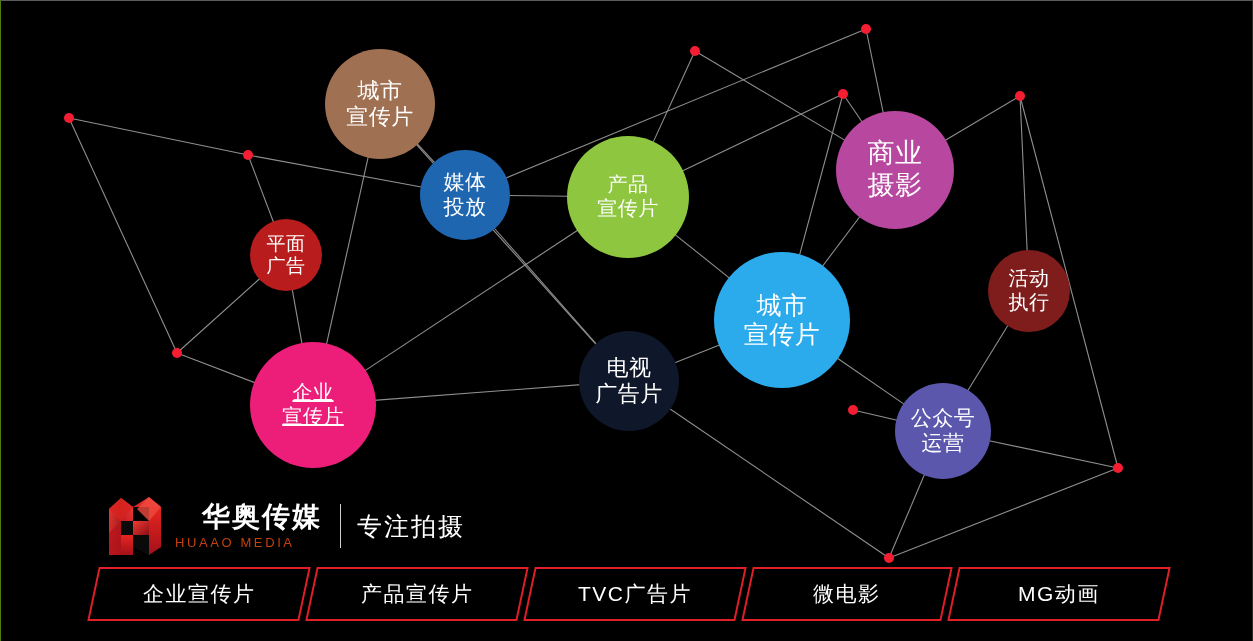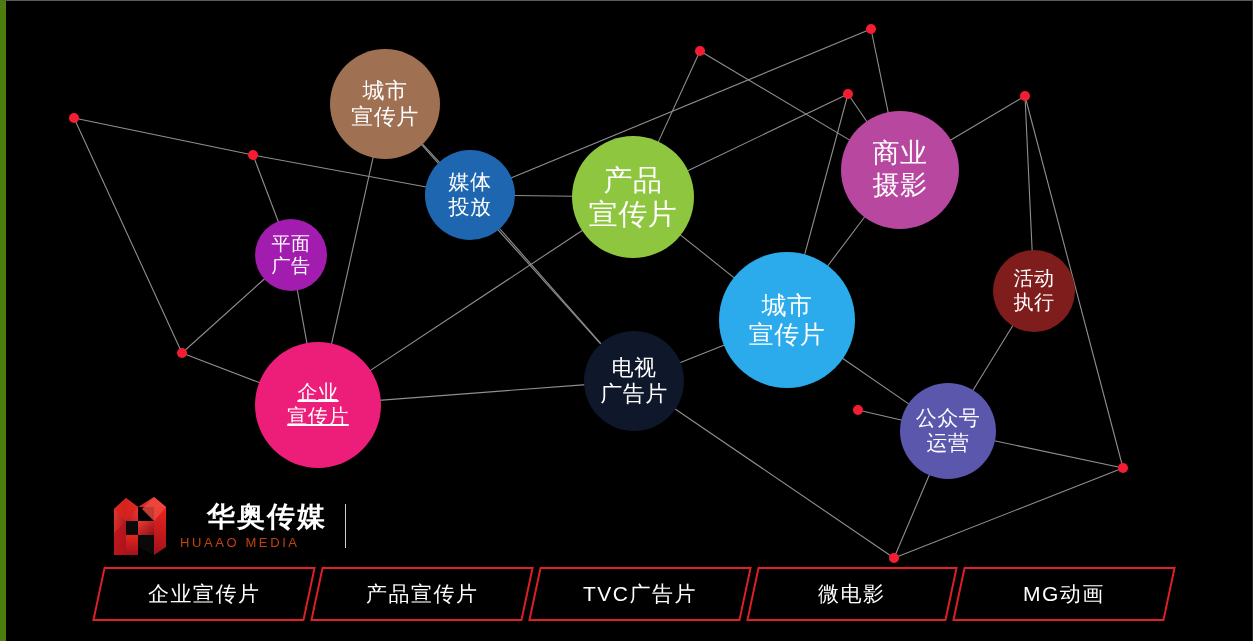--- a/index.html
+++ b/index.html
@@ -7,21 +7,21 @@
     width: 1253px; height: 641px;
     background: #000;
     font-family: "Liberation Sans", "DejaVu Sans", sans-serif;
     overflow: hidden;
   }
   #stage {
     position: relative;
     width: 1253px; height: 641px;
     background: #000000;
     border-top: 1px solid #5a5a5a;
-    border-left: 6px solid #4d7c0f;
+    border-left: 1px solid #4d7c0f;
     border-right: 1px solid #2a2a2a;
     overflow: hidden;
   }
   #net {
     position: absolute; left: 0; top: 0;
     width: 1253px; height: 641px;
     pointer-events: none;
   }
   .bubble {
     position: absolute;
@@ -157,25 +157,25 @@
 
   <div id="bubbles-layer">
       <div class="bubble" style="left: 324px; top: 48px; width: 110px; height: 110px; background: rgb(159, 112, 82); font-size: 22px;">
         <span class="ln">城市</span>
         <span class="ln">宣传片</span>
       </div>
       <div class="bubble" style="left: 419px; top: 149px; width: 90px; height: 90px; background: rgb(31, 102, 176); font-size: 21px;">
         <span class="ln">媒体</span>
         <span class="ln">投放</span>
       </div>
-      <div class="bubble" style="left: 249px; top: 218px; width: 72px; height: 72px; background: #a21caf; font-size: 19px;">
+      <div class="bubble" style="left: 249px; top: 218px; width: 72px; height: 72px; background: #b91c1c; font-size: 19px;">
         <span class="ln">平面</span>
         <span class="ln">广告</span>
       </div>
-      <div class="bubble" style="left: 566px; top: 135px; width: 122px; height: 122px; font-size: 29px; background: rgb(142, 198, 63);">
+      <div class="bubble" style="left: 566px; top: 135px; width: 122px; height: 122px; font-size: 20px; background: rgb(142, 198, 63);">
         <span class="ln">产品</span>
         <span class="ln">宣传片</span>
       </div>
       <div class="bubble" style="left: 835px; top: 110px; width: 118px; height: 118px; background: rgb(184, 71, 159); font-size: 27px;">
         <span class="ln">商业</span>
         <span class="ln">摄影</span>
       </div>
       <div class="bubble" style="left: 987px; top: 249px; width: 82px; height: 82px; background: #7f1d1d; font-size: 20px;">
         <span class="ln">活动</span>
         <span class="ln">执行</span>
@@ -226,20 +226,21 @@
         <polygon points="2,14 14,3 26,12 14,26" fill="#d8231f" opacity="0.85"></polygon>
         <polygon points="42,2 54,12 42,26 30,14" fill="#f04a3e" opacity="0.8"></polygon>
         <polygon points="2,38 14,26 14,60 2,60" fill="#b5141c" opacity="0.8"></polygon>
       </svg>
     </div>
     <div id="logo-text">
       <div id="logo-cn">华奥传媒</div>
       <div id="logo-en">HUAAO MEDIA</div>
     </div>
     <div id="logo-div"></div>
+    <div id="logo-slogan">专注拍摄</div>
   </div>
 
   <div id="tabs">
       <div class="tab tab-0">
         <span>企业宣传片</span>
       </div>
       <div class="tab tab-1">
         <span>产品宣传片</span>
       </div>
       <div class="tab tab-2">

